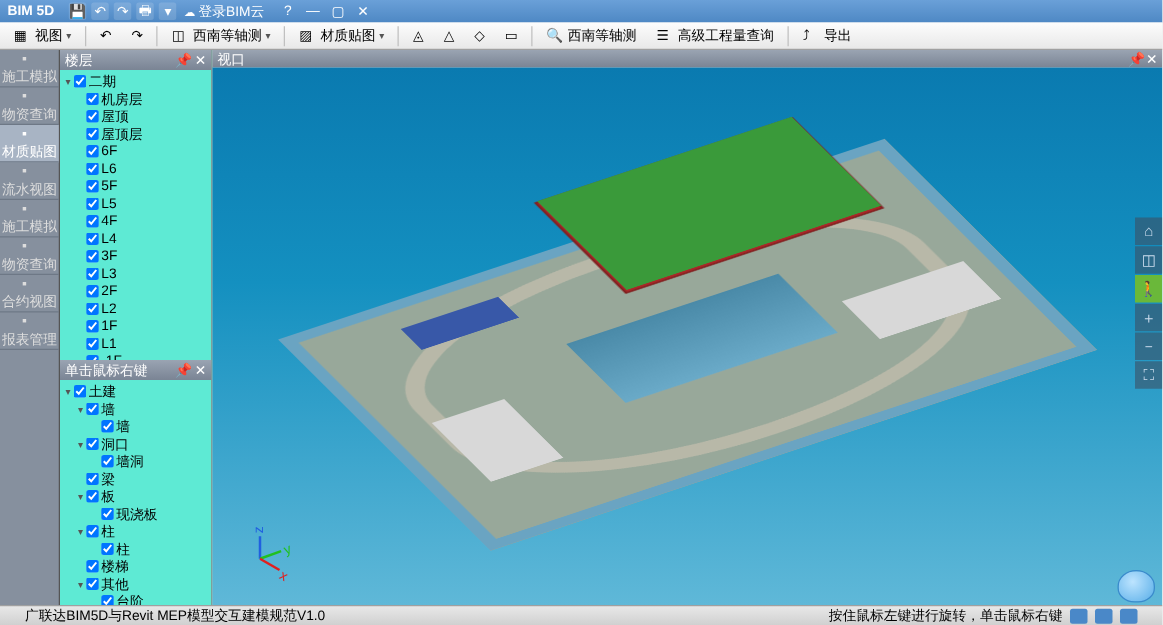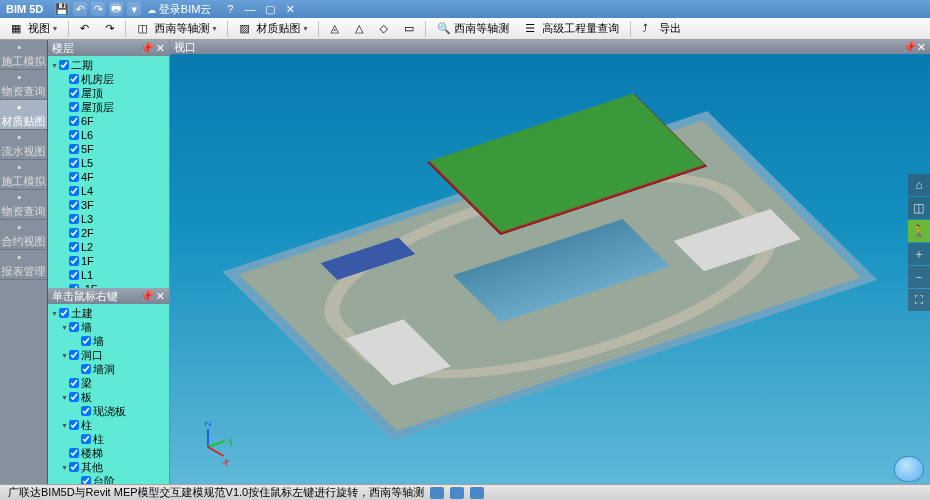--- a/index.html
+++ b/index.html
@@ -68,21 +68,21 @@
 
 .right-strip { position: absolute; right: 0; top: 120px; width: 22px; display: flex; flex-direction: column; gap: 1px; }
 .rs-btn { width: 22px; height: 22px; background: rgba(60,80,100,0.6); color: #cde; display: flex; align-items: center; justify-content: center; cursor: pointer; font-size: 12px; }
 .rs-btn.hl { background: #6ab83a; color: #fff; }
 
 
 .bubble { position: absolute; right: 38px; bottom: 26px; background: #fff; border: 1px solid #888; border-radius: 4px; padding: 6px 10px; font-size: 11px; box-shadow: 0 1px 3px rgba(0,0,0,0.3); }
 .mascot { position: absolute; right: 6px; bottom: 2px; width: 30px; height: 26px; background: radial-gradient(circle at 40% 35%, #bde4ff, #58aee8); border-radius: 50% 50% 45% 45%; border: 1px solid #3a8acc; }
 
 
-.status { height: 16px; background: linear-gradient(#e8e8e8, #d0d0d0); border-top: 1px solid #a0a0a0; display: flex; align-items: center; font-size: 10px; padding: 0 8px; }
+.status { height: 16px; background: linear-gradient(#e8e8e8, #d0d0d0); border-top: 1px solid #a0a0a0; display: flex; align-items: center; font-size: 10px; padding: 0 20px; justify-content: space-between; }
 .status .right { display: flex; align-items: center; gap: 6px; }
 .status .ric { width: 14px; height: 12px; background: #4a88c8; border-radius: 2px; }
 
 ::-webkit-scrollbar { width: 10px; } ::-webkit-scrollbar-thumb { background: #b0b0b0; }
 </style>
 </head>
 <body>
 
 <div class="title-bar">
   <span class="logo">BIM 5D</span>
@@ -386,18 +386,18 @@
         <div class="rs-btn">⛶</div>
       </div>
       <div class="mascot"></div>
     </div>
   </div>
 </div>
 
 <div class="status">
   <span>广联达BIM5D与Revit MEP模型交互建模规范V1.0</span>
   <div class="right">
-    <span>按住鼠标左键进行旋转，西南等轴测</span>
+    <span>按住鼠标左键进行旋转，单击鼠标右键</span>
     <span class="ric"></span>
     <span class="ric"></span>
     <span class="ric"></span>
   </div>
 </div>
 
 </body></html>

